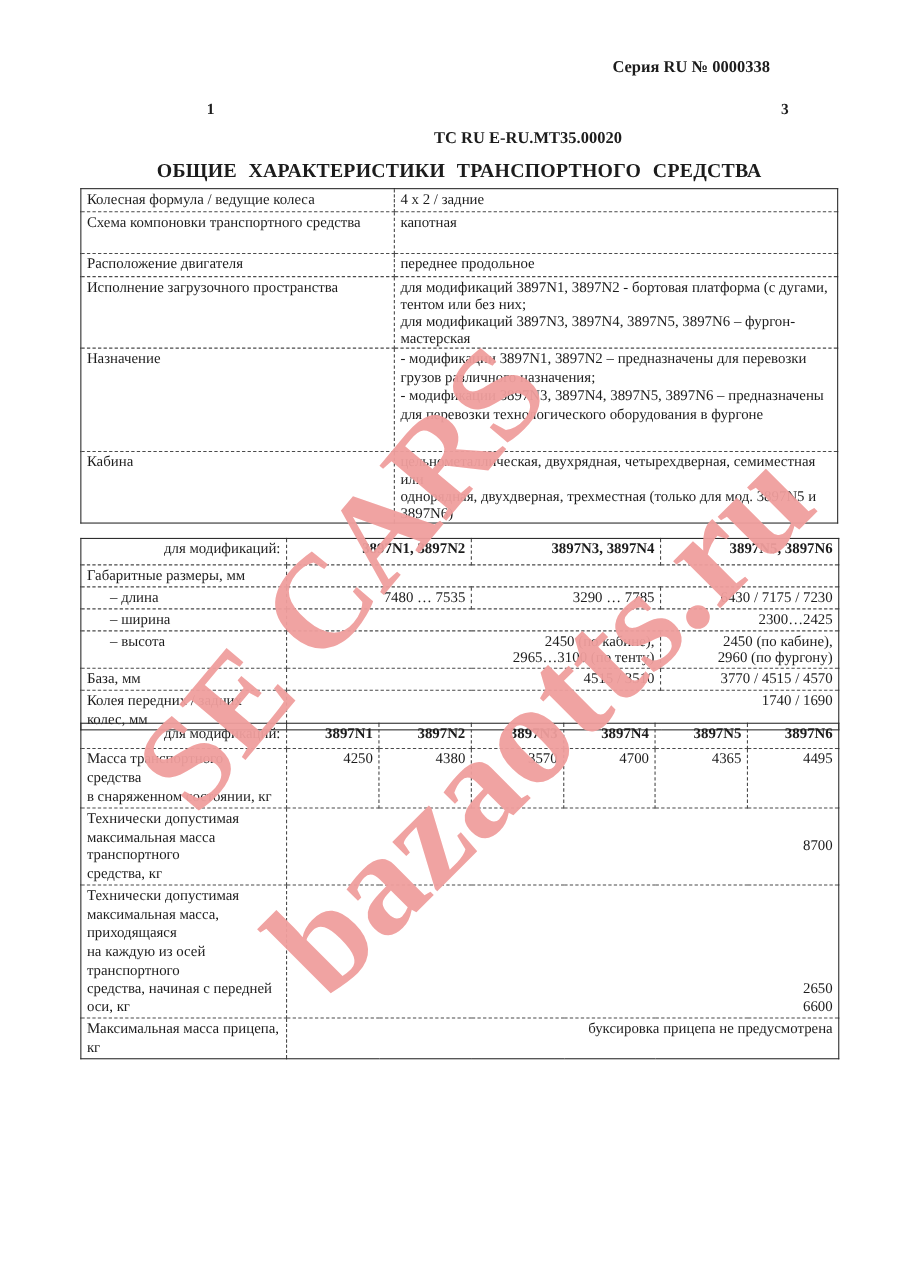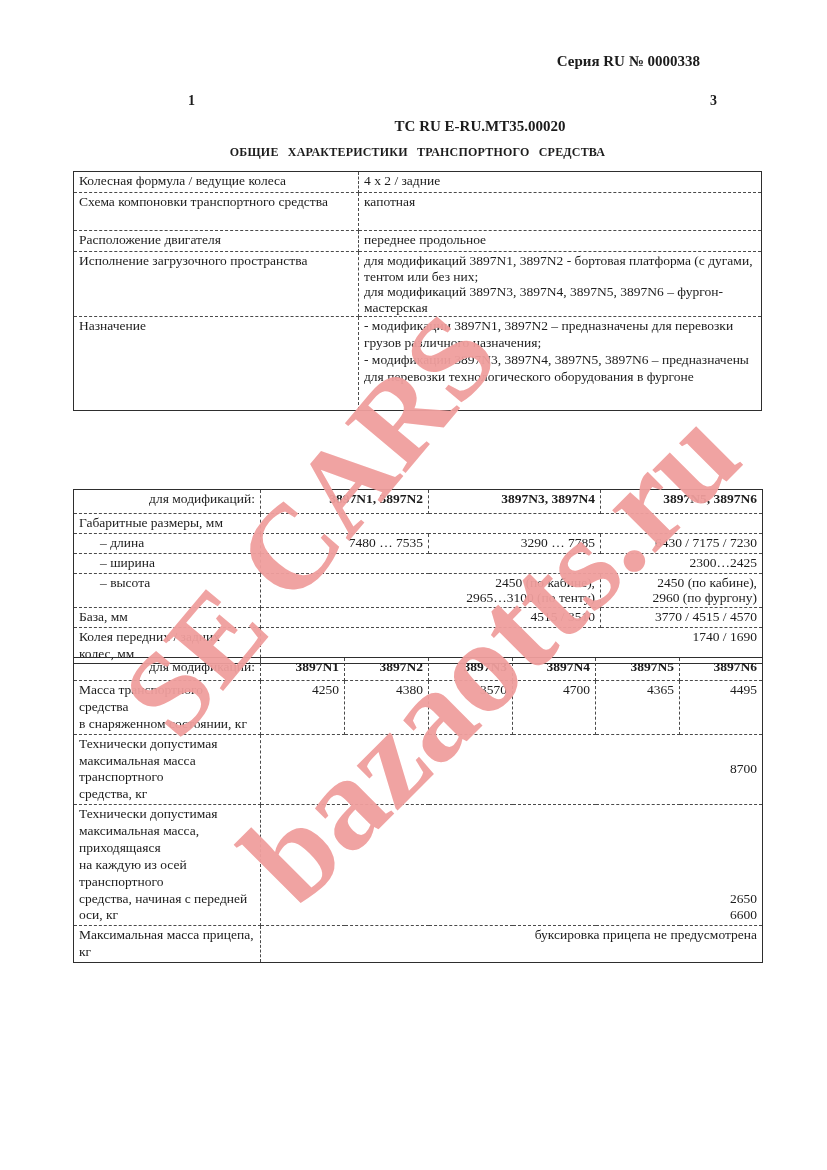--- a/index.html
+++ b/index.html
@@ -20,21 +20,21 @@
   .pnum { position: absolute; top: 93px; font-size: 14px; font-weight: bold; }
   .pnum.left { left: 188px; }
   .pnum.right { left: 710px; }
   .docnum {
     position: absolute; top: 118px; left: 0; width: 100%;
     padding-left: 133px; text-align: center;
     font-size: 15px; font-weight: bold;
   }
   .heading {
     position: absolute; top: 145px; left: 73px; width: 689px;
-    text-align: center; font-size: 12px; font-weight: bold;
+    text-align: center; font-size: 18px; font-weight: bold;
     word-spacing: 6px; letter-spacing: 0.2px;
   }
   table {
     position: absolute; left: 73px; width: 689px;
     border-collapse: collapse; table-layout: fixed;
     font-size: 13.5px; line-height: 1.25;
   }
   .t1 { top: 171px; }
   .t2 { top: 489px; }
   .t3 { top: 657px; }
@@ -124,20 +124,25 @@
     <tr class="r4">
       <td class="lbl">Исполнение загрузочного пространства</td>
       <td class="val-pre tight">для модификаций 3897N1, 3897N2 - бортовая платформа (с дугами, тентом или без них;
 для модификаций 3897N3, 3897N4, 3897N5, 3897N6 – фургон-мастерская</td>
     </tr>
     <tr class="r5">
       <td class="lbl">Назначение</td>
       <td class="val-pre">- модификации 3897N1, 3897N2 – предназначены для перевозки грузов различного назначения;
 - модификации 3897N3, 3897N4, 3897N5, 3897N6 – предназначены для перевозки технологического оборудования в фургоне</td>
     </tr>
+    <tr class="r6">
+      <td class="lbl">Кабина</td>
+      <td class="val-pre tight">цельнометаллическая, двухрядная, четырехдверная, семиместная или
+однорядная, двухдверная, трехместная (только для мод. 3897N5 и 3897N6)</td>
+    </tr>
   </tbody>
     </table>
 
   <table class="t2">
     <colgroup>
         <col style="width:187px">
         <col style="width:168px">
         <col style="width:172px">
         <col style="width:162px">
       </colgroup>

